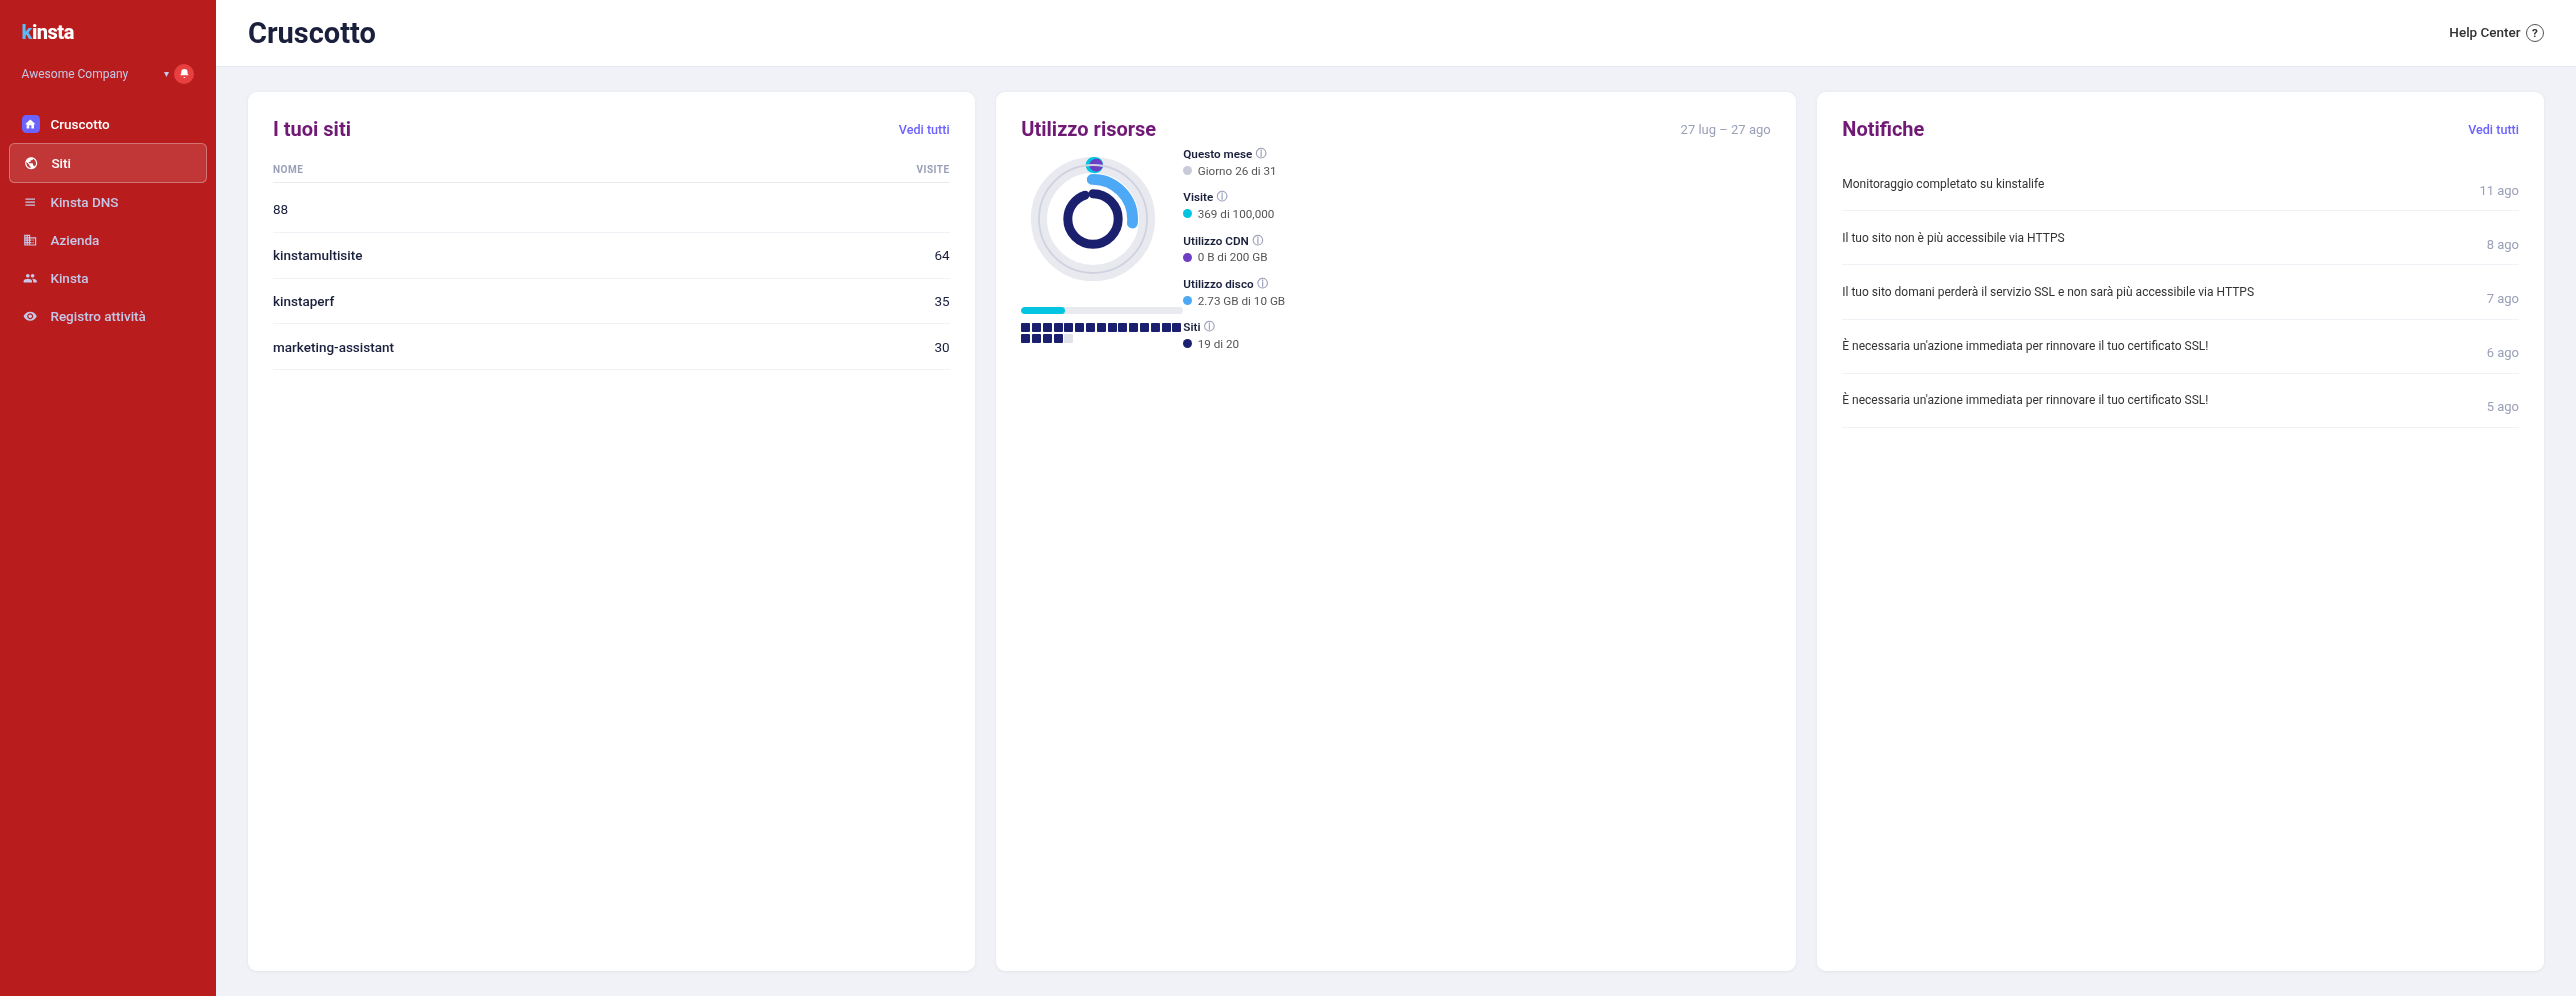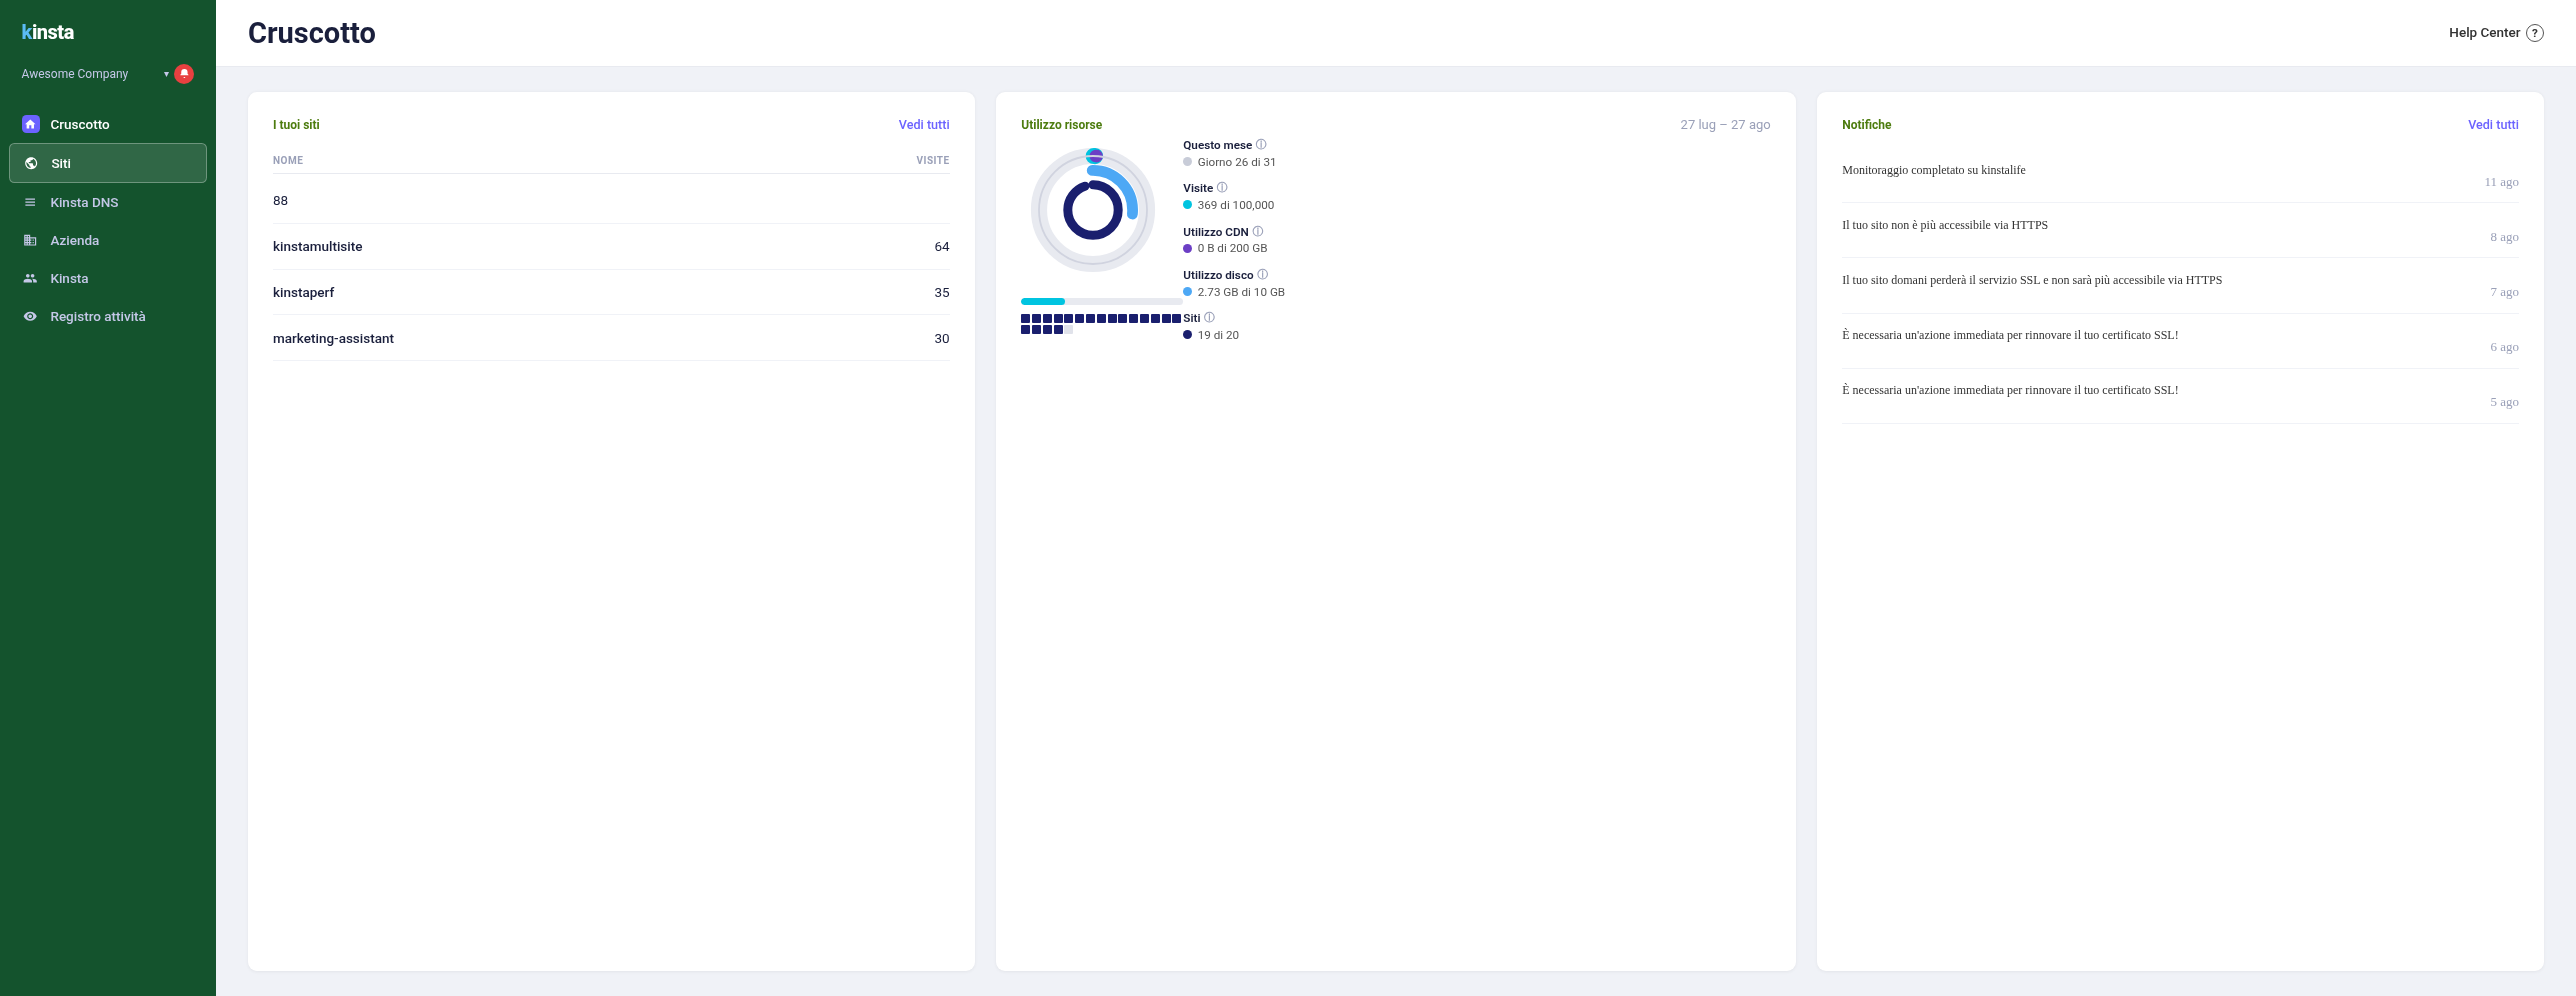--- a/index.html
+++ b/index.html
@@ -2,21 +2,21 @@
 <html style="font-size:14.4px"><head>
   <meta charset="utf-8">
   <style>
     * { box-sizing: border-box; margin: 0; padding: 0; }
     body { font-family: -apple-system, BlinkMacSystemFont, 'Segoe UI', Roboto, sans-serif; display: flex; height: 100vh; background: #f0f2f7; }
 
     
     .sidebar {
       width: 216px;
       min-width: 216px;
-      background: #14532d;
+      background: #b91c1c;
       display: flex;
       flex-direction: column;
       color: white;
     }
     .sidebar-logo {
       padding: 20px 21.6px 12.6px;
       display: flex;
       align-items: center;
     }
     .kinsta-logo {
@@ -150,23 +150,23 @@
     }
 
     
     .card-header {
       display: flex;
       justify-content: space-between;
       align-items: center;
       margin-bottom: 16px;
     }
     .card-title {
-      font-size: 12px;
+      font-size: 20px;
       font-weight: 700;
-      color: #4d7c0f;
+      color: #701a75;
     }
     .card-link {
       font-size: 12.6px;
       color: #6c63ff;
       cursor: pointer;
       font-weight: 500;
     }
     .table-header {
       display: grid;
       grid-template-columns: 1fr auto;
@@ -294,25 +294,24 @@
       height: 9px;
       border-radius: 0.9px;
     }
     .pixel-filled { background: #1a1f6e; }
     .pixel-empty { background: #e0e2ea; }
 
     
     .notif-row {
       display: flex;
       justify-content: space-between;
-      align-items: flex-start;
+      align-items: center;
       padding: 12.6px 0;
       border-bottom: 0.9px solid #f0f2f7;
       gap: 14.4px;
-      font-family: Liberation Serif, serif;
     }
     .notif-text {
       font-size: 12px;
       color: #333;
       line-height: 1.5;
       flex: 1;
     }
     .notif-date {
       font-size: 13px;
       color: #9aa0b8;

